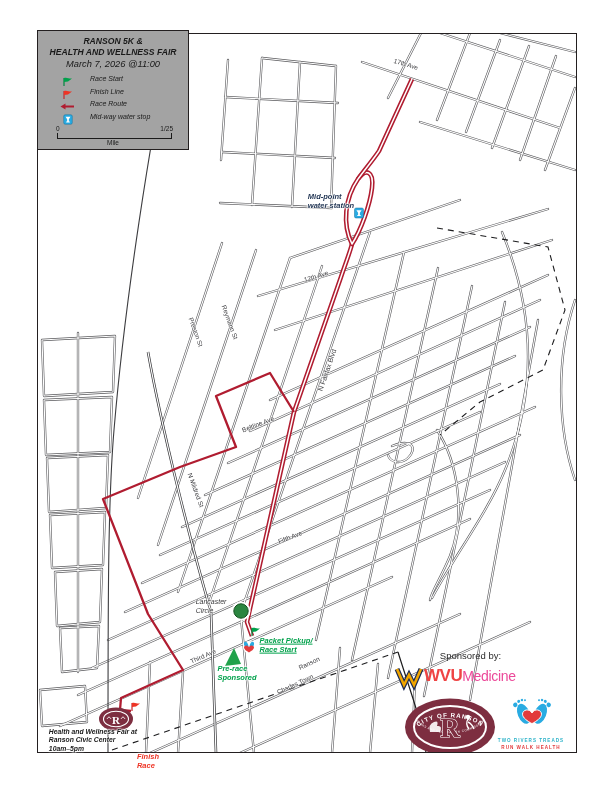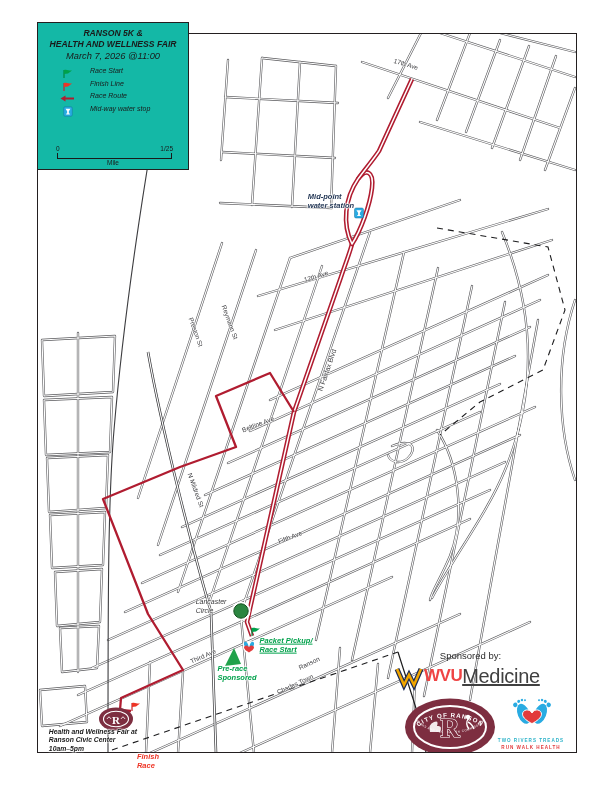--- a/index.html
+++ b/index.html
@@ -37,38 +37,38 @@
     text-shadow:0 0 2px #fff,0 0 2px #fff,0 0 2px #fff,0 0 3px #fff;
   }
   .callout.navy{color:#1f3352;font-size:7.5px;}
   .callout.gray-it{color:#3a3a3c;font-weight:normal;font-size:7px;}
   .callout.green{color:#00a14b;font-size:7.5px;}
   .callout.red{color:#ee3425;font-size:7.5px;}
   .callout.black{color:#1a1a1a;font-size:6.8px;}
 
   
   #legend-box{
-    position:absolute;left:37px;top:22px;width:152px;height:148px;
-    background:#14b8a6;border:1.5px solid #231f20;box-sizing:border-box;z-index:10;
+    position:absolute;left:37px;top:30px;width:152px;height:120px;
+    background:#a3a3a3;border:1.5px solid #231f20;box-sizing:border-box;z-index:10;
   }
   #legend-box .ttl{font-style:italic;font-weight:bold;font-size:8.6px;text-align:center;color:#1a1a1a;line-height:1.3;}
   #legend-box .date{font-style:italic;font-size:9.3px;text-align:center;color:#1a1a1a;margin-top:1px;}
   .legend-row{display:flex;align-items:center;height:11px;margin:1.5px 0 0 22px;}
   .legend-ic{width:16px;height:11px;flex:0 0 16px;position:relative;}
   .legend-lab{font-style:italic;font-size:7px;color:#1a1a1a;margin-left:14px;}
   #scale-wrap{position:absolute;left:0;bottom:3px;width:100%;}
   #scale-nums{display:flex;justify-content:space-between;padding:0 15px 0 18px;font-size:6.5px;color:#1a1a1a;}
   #scale-bar{margin:1px 16px 0 19px;height:5px;border-left:1px solid #1a1a1a;border-right:1px solid #1a1a1a;border-bottom:1px solid #1a1a1a;}
   #scale-unit{text-align:center;font-size:6.5px;color:#1a1a1a;margin-top:0px;}
 
   
   #sponsored-by{position:absolute;left:408px;top:650px;width:125px;text-align:center;font-size:9.5px;color:#2b2b2b;z-index:6;}
   #wvu-row{position:absolute;left:392px;top:665px;width:160px;height:22px;display:flex;align-items:center;z-index:6;}
   #wvu-acronym{font-weight:bold;font-size:17px;color:#ef4444;letter-spacing:-0.5px;margin-left:2px;}
-  #wvu-word{font-size:20px;color:#404040;letter-spacing:-0.3px;text-decoration:underline;}
+  #wvu-word{font-size:14px;color:#ec4899;letter-spacing:-0.3px;}
   .treads-text{position:absolute;text-align:center;font-size:4.6px;letter-spacing:1px;white-space:nowrap;z-index:6;font-weight:bold;}
 </style>
 </head>
 <body>
 
 <svg id="map-svg" viewBox="0 0 612 792">
   <defs>
     <clipPath id="frameclip">
         <rect x="38" y="34" width="538" height="718"></rect>
       </clipPath>

